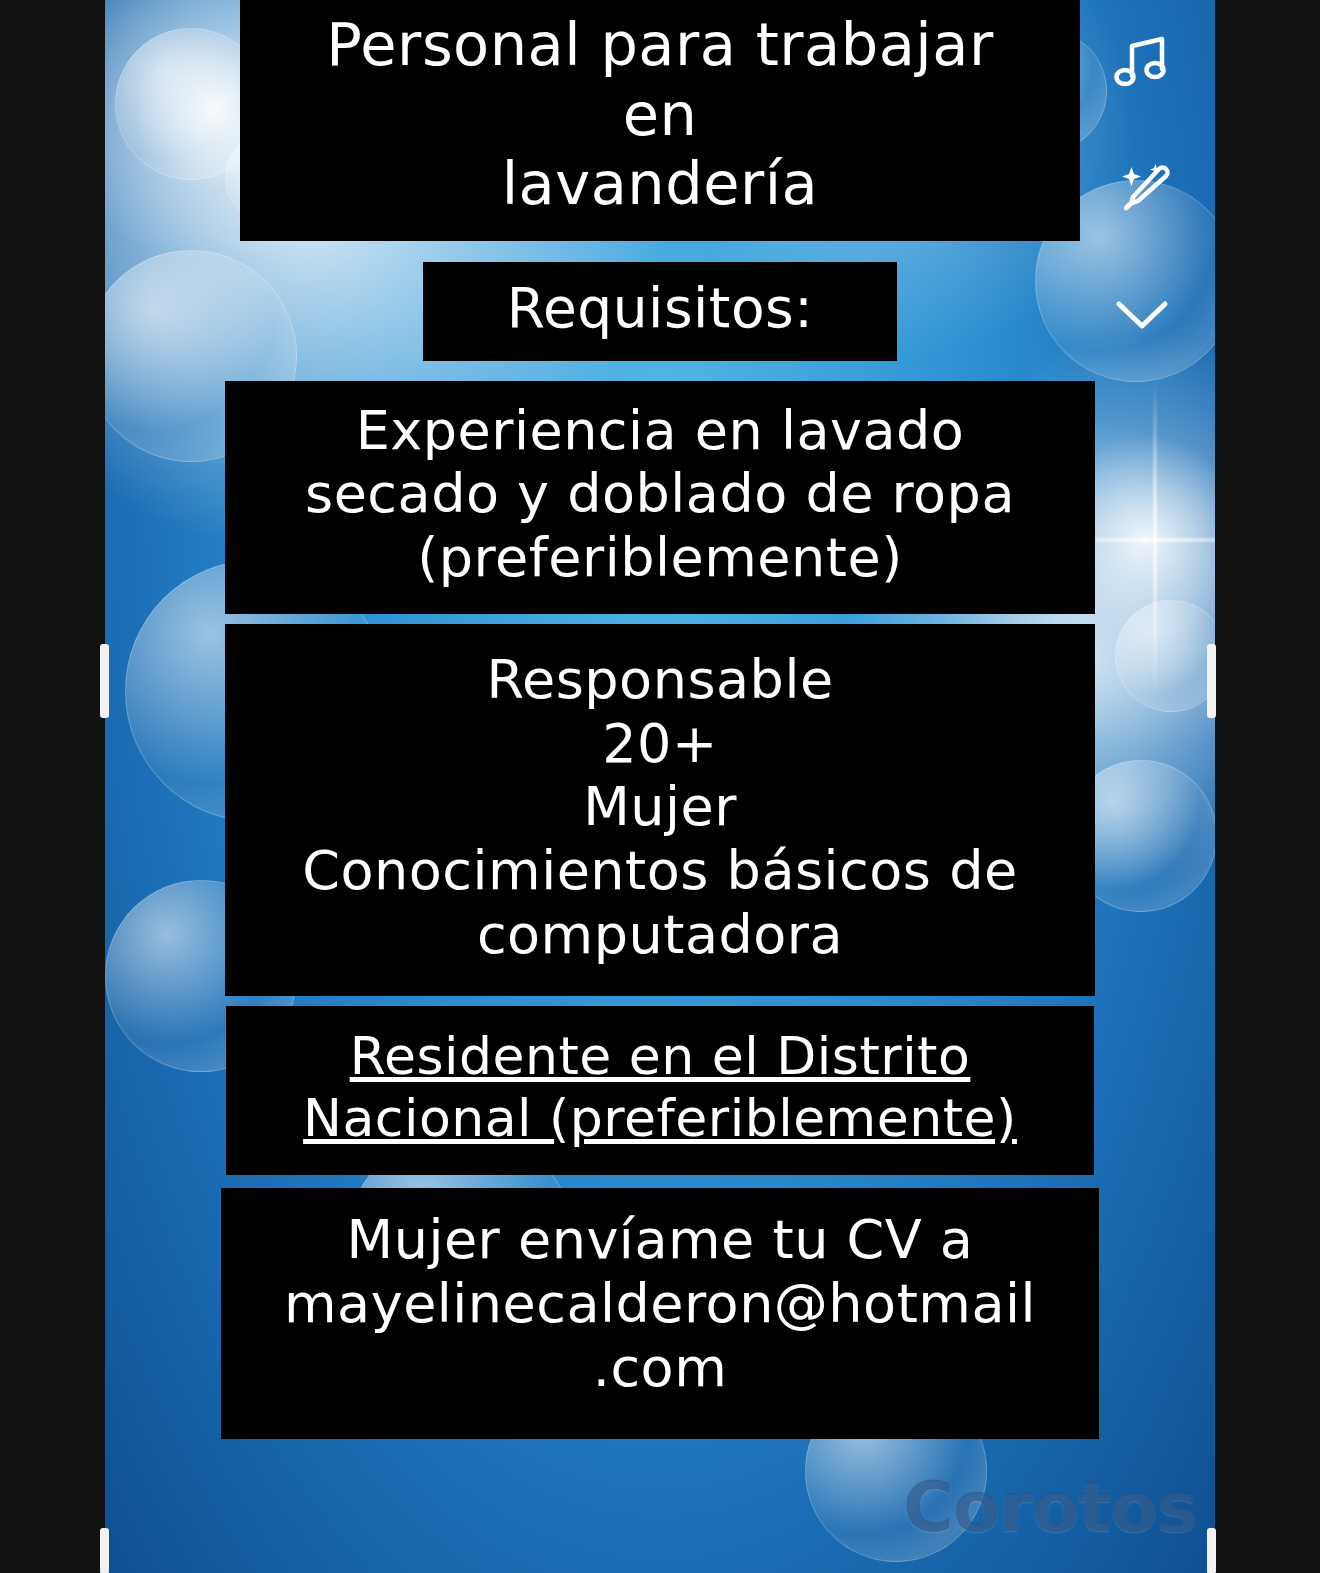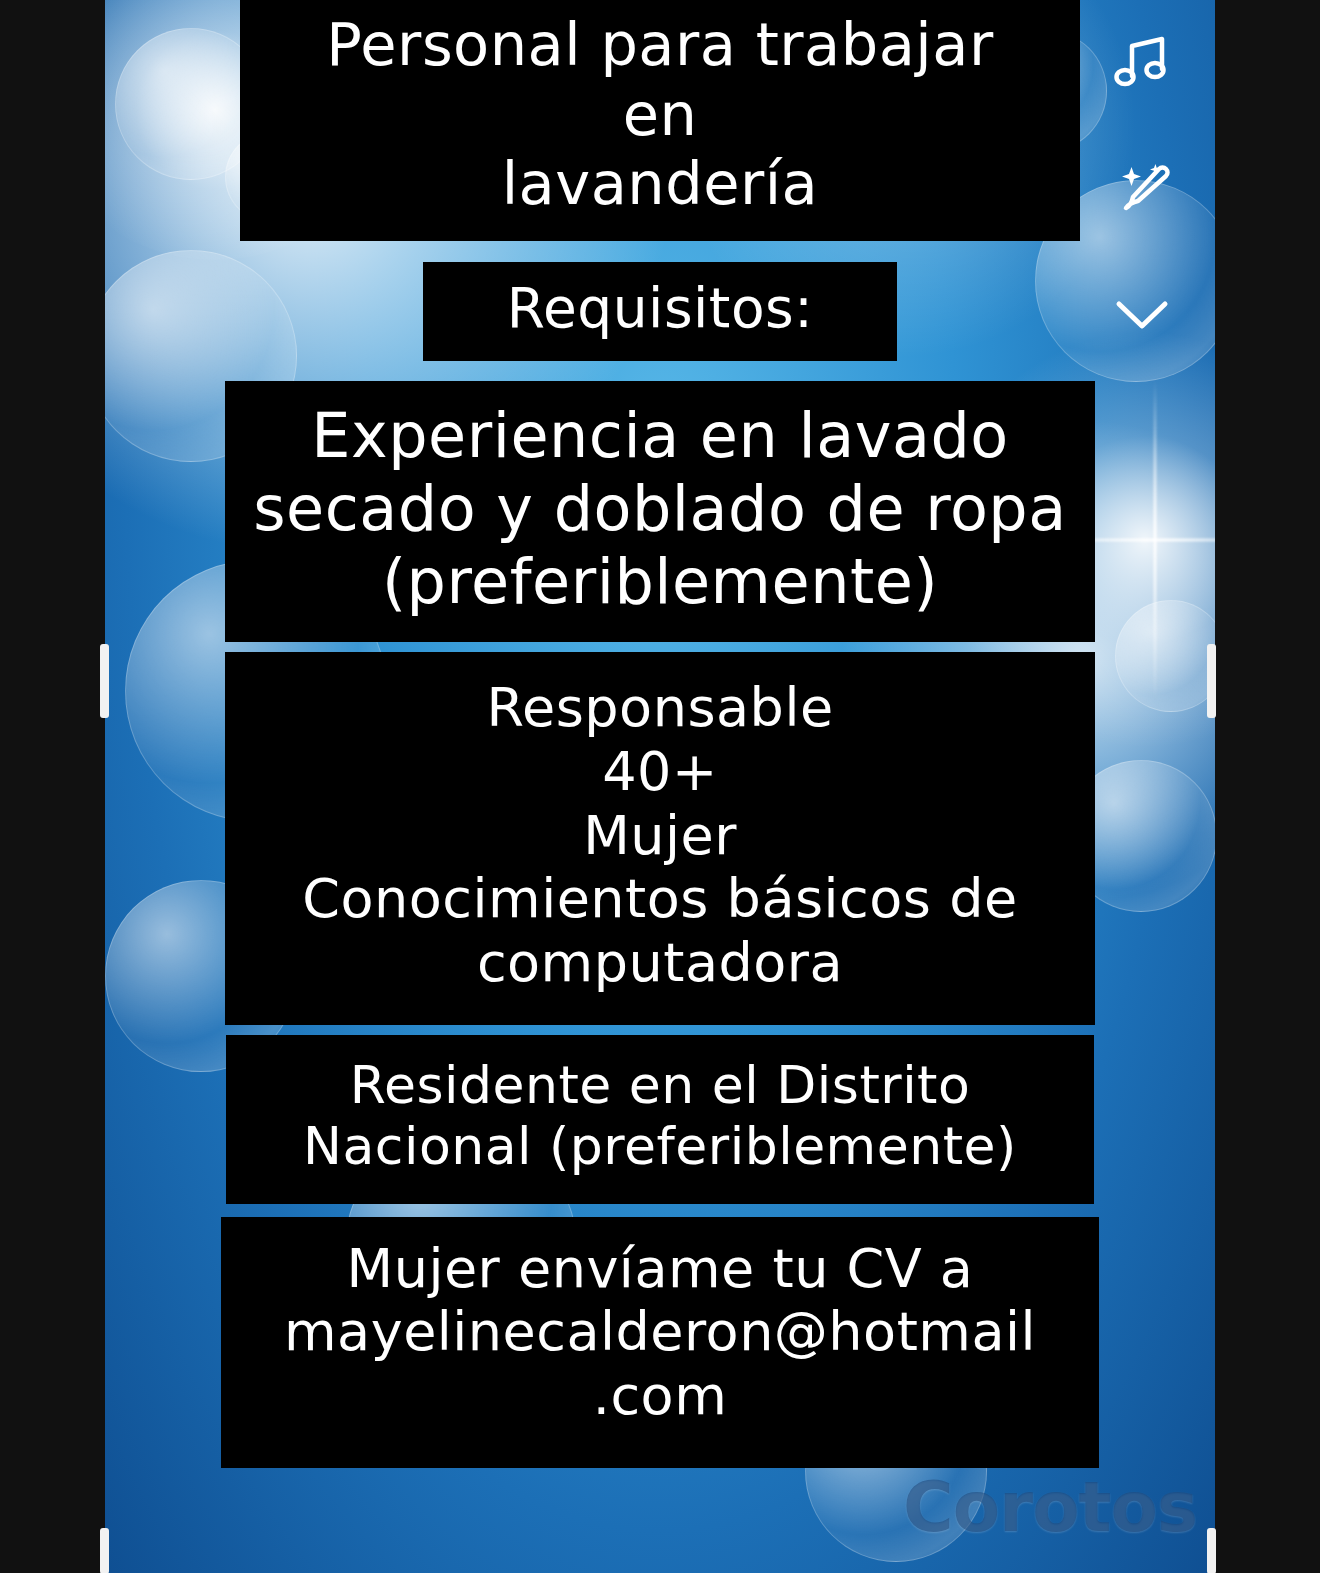--- a/index.html
+++ b/index.html
@@ -101,37 +101,38 @@
     width: 840px;
     margin-top: -4px;
   }
   .tb-req {
     font-size: 55px;
     padding: 14px 40px 20px 40px;
     width: 474px;
     margin-top: 21px;
   }
   .tb-exp {
-    font-size: 62px;
+    font-size: 54px;
     padding: 18px 24px 24px 24px;
     width: 870px;
     margin-top: 20px;
     text-align: center;
   }
   .tb-resp {
     font-size: 54px;
     padding: 24px 24px 30px 24px;
     width: 870px;
     margin-top: 10px;
   }
   .tb-res {
     font-size: 52px;
     padding: 20px 24px 26px 24px;
     width: 868px;
     margin-top: 10px;
+    text-decoration: underline;
   }
   .tb-cv {
     font-size: 54px;
     padding: 20px 24px 40px 24px;
     width: 878px;
     margin-top: 13px;
   }
 
   
   .tool-rail {
@@ -217,21 +218,21 @@
     <div class="bubble" style="left:700px; top:1380px;width:180px; height:180px;"></div>
 
     <div class="text-stack">
       <div class="text-block tb-title">Personal para trabajar en
 lavandería</div>
       <div class="text-block tb-req">Requisitos:</div>
       <div class="text-block tb-exp">Experiencia en lavado
 secado y doblado de ropa
 (preferiblemente)</div>
       <div class="text-block tb-resp">Responsable
-40+
+20+
 Mujer
 Conocimientos básicos de
 computadora</div>
       <div class="text-block tb-res">Residente en el Distrito
 Nacional (preferiblemente)</div>
       <div class="text-block tb-cv">Mujer  envíame tu CV a
 mayelinecalderon@hotmail
 .com</div>
     </div>
 

